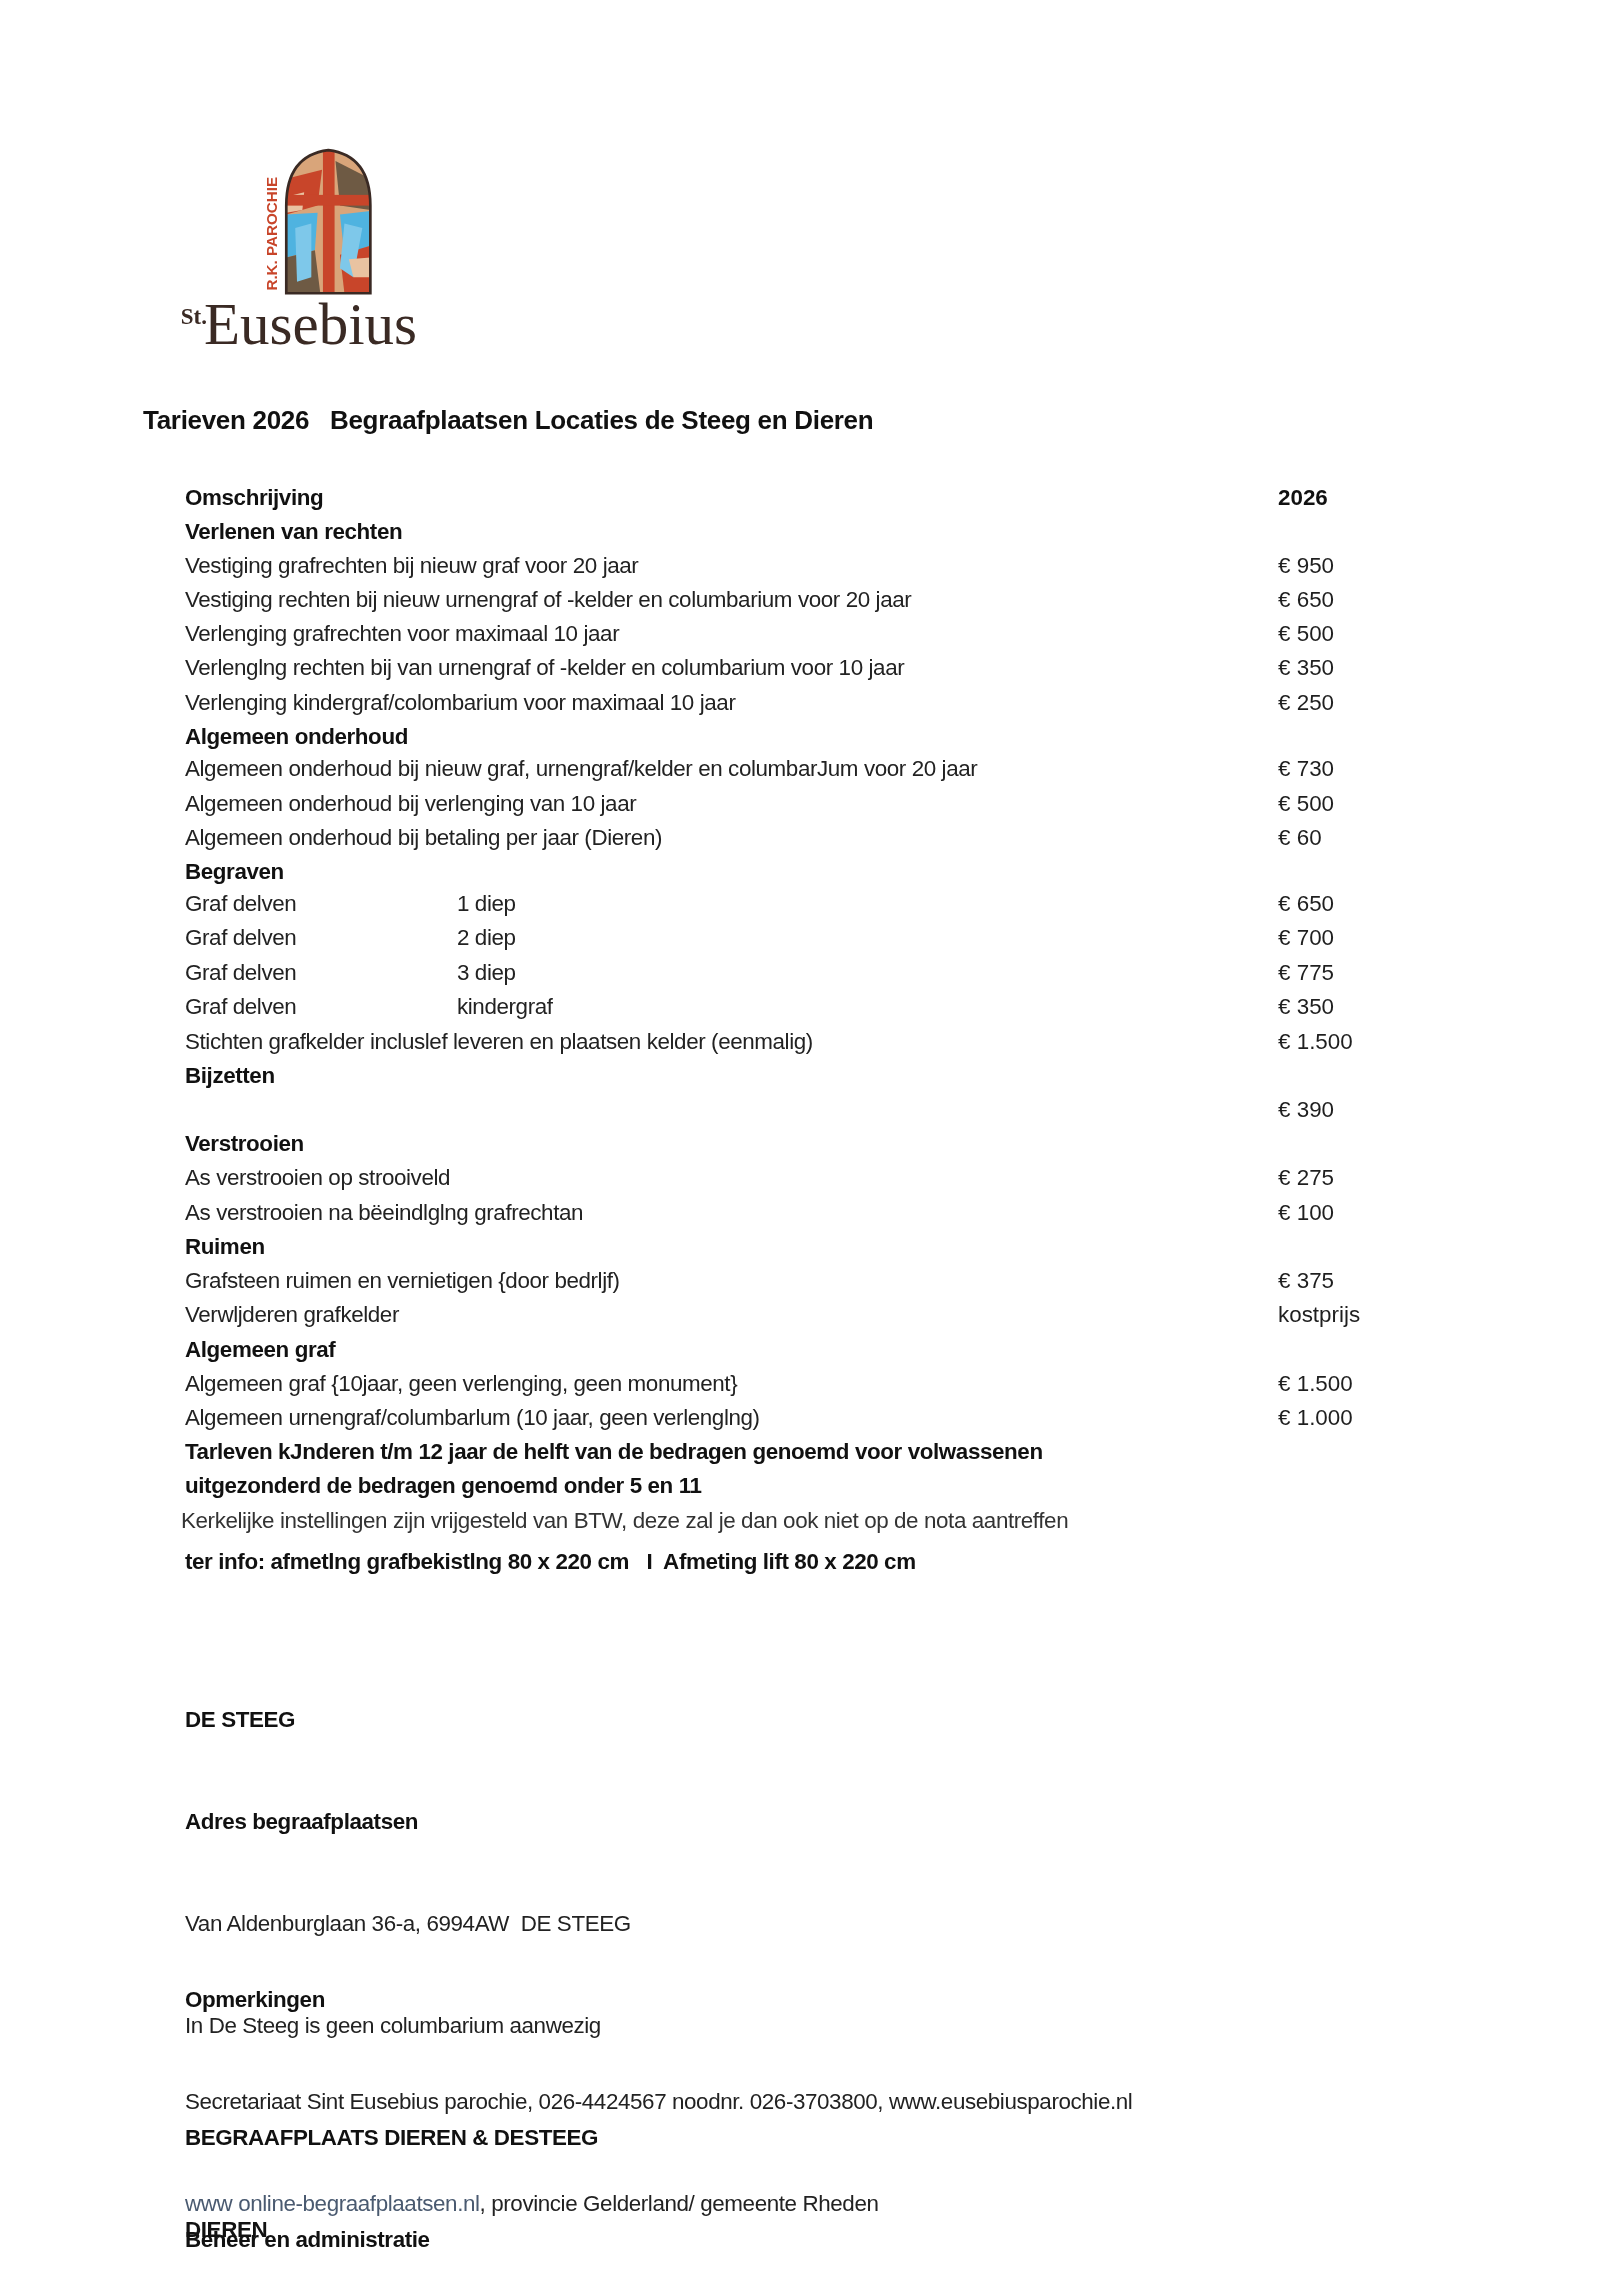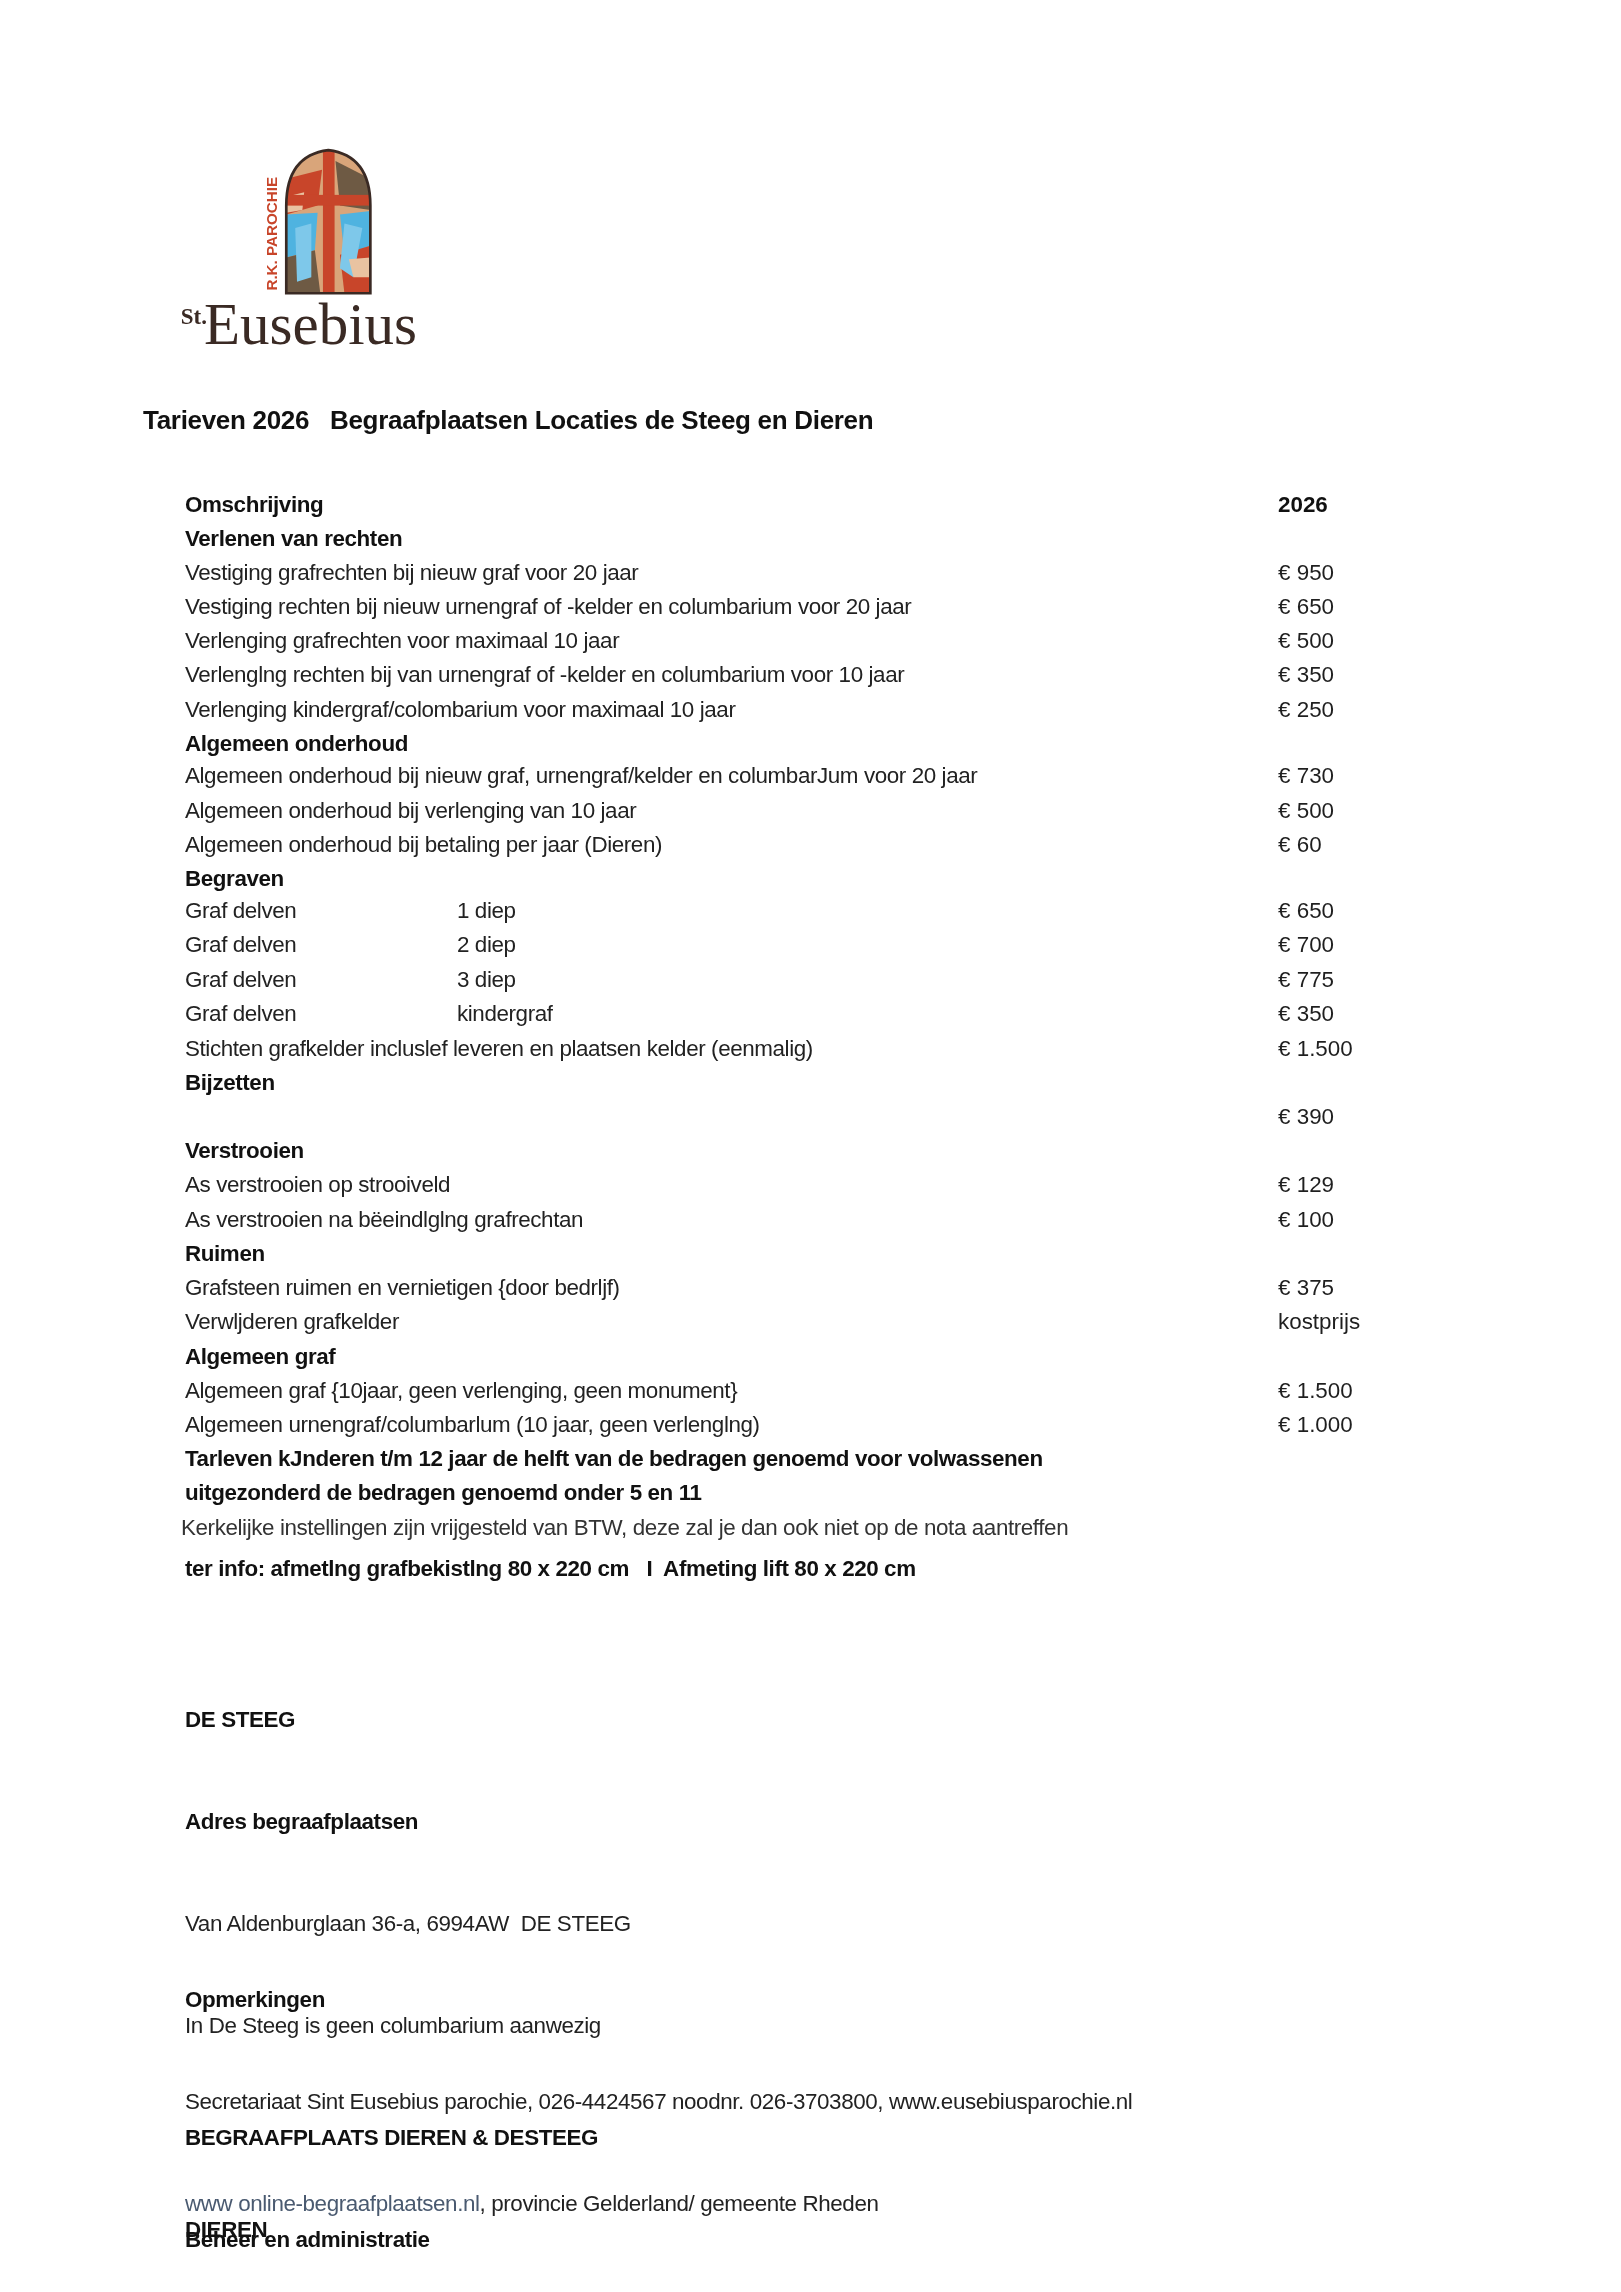--- a/index.html
+++ b/index.html
@@ -20,21 +20,21 @@
     font-family: "Liberation Serif", "DejaVu Serif", serif;
     font-size: 23px; color: #3a2a24; font-weight: bold;
   }
   .title {
     position: absolute; left: 143px; top: 405px;
     font-size: 26px; font-weight: bold; color: #111;
     white-space: pre; letter-spacing: -0.3px;
   }
   .row {
     position: absolute; left: 0; width: 1409px; height: 32px;
-    font-size: 22.4px; line-height: 32px; white-space: pre; letter-spacing: -0.4px; margin-top: 7px;
+    font-size: 22.4px; line-height: 32px; white-space: pre; letter-spacing: -0.4px;
   }
   .num { position: absolute; right: 1455px; text-align: right; color: #222; }
   .desc { position: absolute; left: 185px; color: #222; }
   .sub  { position: absolute; left: 457px; color: #222; }
   .price { position: absolute; left: 1278px; color: #1f1f1f; letter-spacing: 0; }
   .bold { font-weight: bold; color: #111; }
   .head .desc { font-weight: bold; color: #111; }
   .head .price { font-weight: bold; color: #111; }
   .muted { color: #555; }
   .link { color: #4a5a70; }
@@ -91,21 +91,21 @@
     <div class="row" style="top: 822px;"><span class="num">7a</span><span class="desc">Algemeen onderhoud bij betaling per jaar (Dieren)</span><span class="price">€ 60</span></div>
     <div class="row head" style="top: 856px; padding-left: 44px;"><span class="desc">Begraven</span></div>
     <div class="row" style="top: 888px;"><span class="num">8</span><span class="desc">Graf delven</span><span class="sub">1 diep</span><span class="price">€ 650</span></div>
     <div class="row" style="top: 922px;"><span class="num">9</span><span class="desc">Graf delven</span><span class="sub">2 diep</span><span class="price">€ 700</span></div>
     <div class="row" style="top: 957px;"><span class="num">10</span><span class="desc">Graf delven</span><span class="sub">3 diep</span><span class="price">€ 775</span></div>
     <div class="row" style="top: 991px;"><span class="num">11</span><span class="desc">Graf delven</span><span class="sub">kindergraf</span><span class="price">€ 350</span></div>
     <div class="row" style="top: 1026px;"><span class="num">12</span><span class="desc">Stichten grafkelder incluslef leveren en plaatsen kelder (eenmalig)</span><span class="price">€ 1.500</span></div>
     <div class="row head" style="top: 1060px;"><span class="desc">Bijzetten</span></div>
     <div class="row" style="top: 1094px;"><span class="num muted">13</span><span class="price">€ 390</span></div>
     <div class="row head" style="top: 1128px;"><span class="desc">Verstrooien</span></div>
-    <div class="row" style="top: 1162px;"><span class="num">14</span><span class="desc">As verstrooien op strooiveld</span><span class="price">€ 129</span></div>
+    <div class="row" style="top: 1162px;"><span class="num">14</span><span class="desc">As verstrooien op strooiveld</span><span class="price">€ 275</span></div>
     <div class="row" style="top: 1197px; padding-left: 12px;"><span class="num">15</span><span class="desc">As verstrooien na bëeindlglng grafrechtan</span><span class="price">€ 100</span></div>
     <div class="row head" style="top: 1231px;"><span class="desc">Ruimen</span></div>
     <div class="row" style="top: 1265px;"><span class="num">16</span><span class="desc">Grafsteen ruimen en vernietigen {door bedrljf)</span><span class="price">€ 375</span></div>
     <div class="row" style="top: 1299px;"><span class="num">17</span><span class="desc">Verwljderen grafkelder</span><span class="price">kostprijs</span></div>
     <div class="row head" style="top: 1334px;"><span class="desc">Algemeen graf</span></div>
     <div class="row" style="top: 1368px;"><span class="num">18</span><span class="desc">Algemeen graf {10jaar, geen verlenging, geen monument}</span><span class="price">€ 1.500</span></div>
     <div class="row" style="top: 1402px;"><span class="num">19</span><span class="desc">Algemeen urnengraf/columbarlum (10 jaar, geen verlenglng)</span><span class="price">€ 1.000</span></div>
     <div class="row bold" style="top: 1436px;"><span class="num" style="font-weight: normal;">20</span><span class="desc bold">Tarleven kJnderen t/m 12 jaar de helft van de bedragen genoemd voor volwassenen</span></div>
     <div class="row bold" style="top: 1470px;"><span class="desc bold">uitgezonderd de bedragen genoemd onder 5 en 11</span></div>
     <div class="row" style="top: 1505px;"><span class="num" style="font-weight: normal;">21</span><span class="desc" style="left: 181px; color: rgb(51, 51, 51);">Kerkelijke instellingen zijn vrijgesteld van BTW, deze zal je dan ook niet op de nota aantreffen</span></div>

